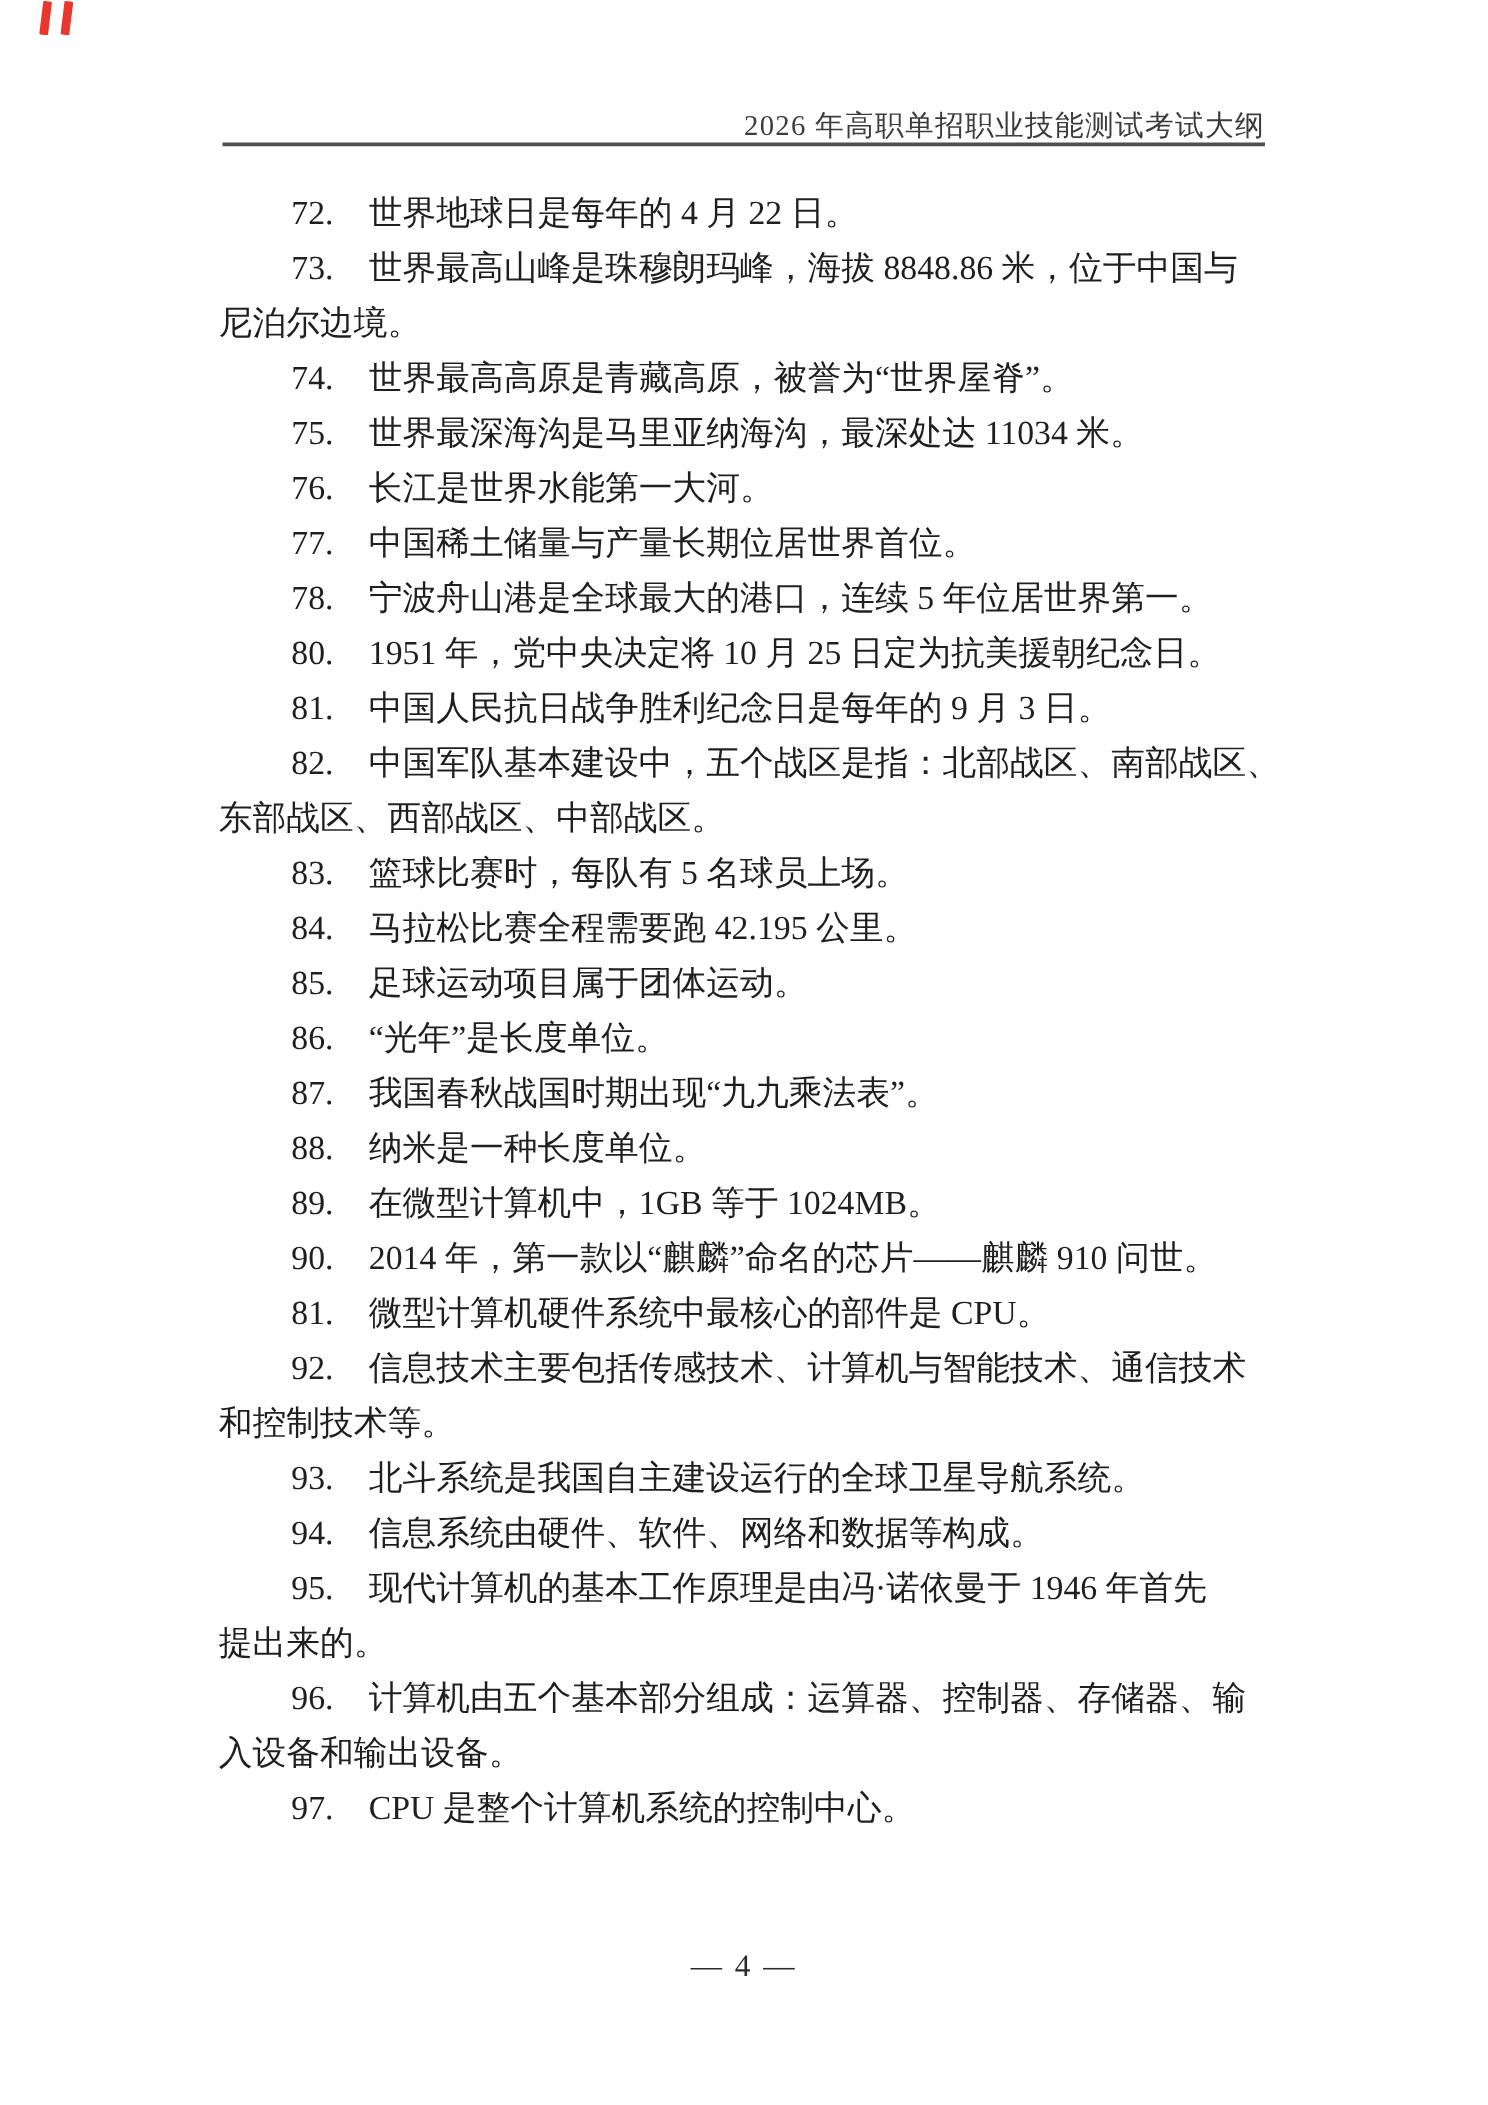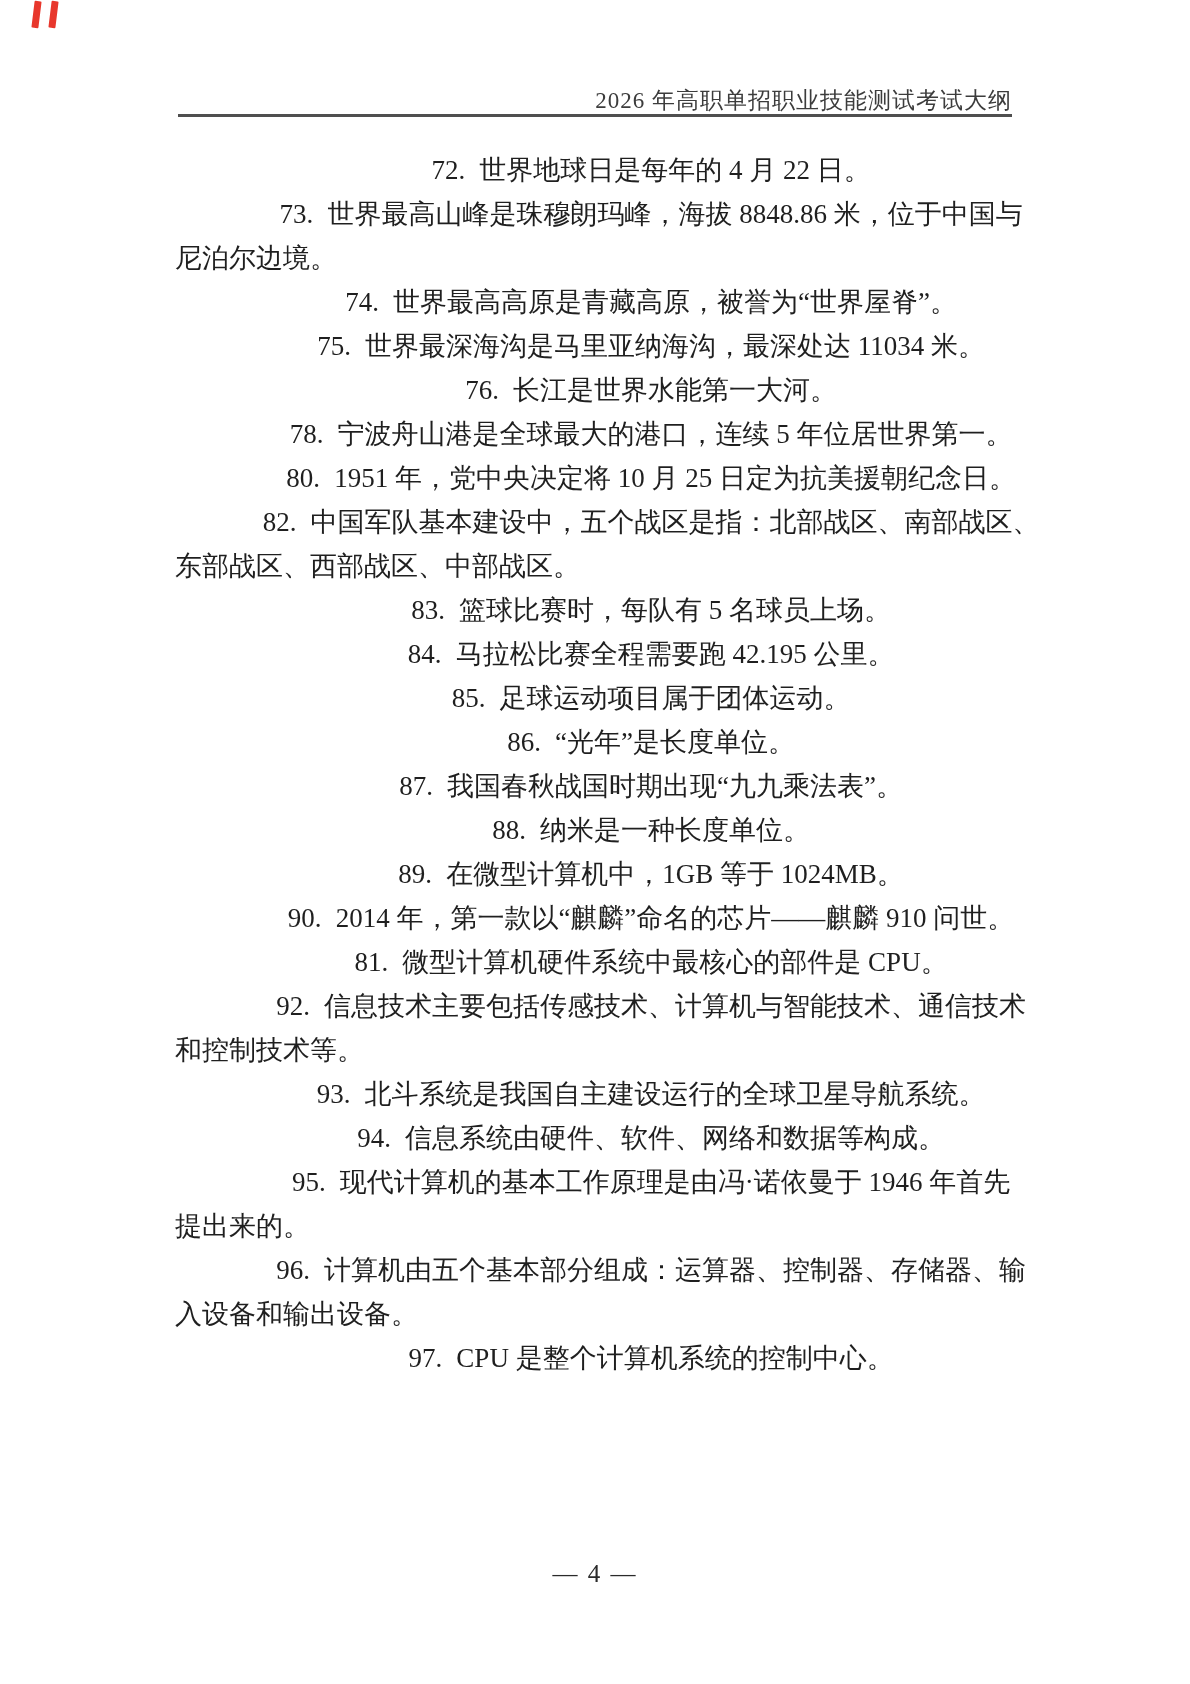--- a/index.html
+++ b/index.html
@@ -39,21 +39,21 @@
   
   .content{
     position:absolute;
     left:175px;
     top:148px;
     width:880px;
     font-size:27px;
     line-height:44px;
   }
   .line{height:44px;white-space:nowrap;}
-  .line.first{padding-left:58px;text-align:center;}
+  .line.first{padding-left:58px;}
   .num{display:inline-block;min-width:62px;}
   
   .footer{
     position:absolute;
     top:1560px;
     left:0;
     width:1190px;
     text-align:center;
     font-size:25px;
     color:#2b2b2b;
@@ -74,22 +74,24 @@
 
   <div class="header-rule" style="background: rgb(79, 79, 79);"></div>
 
   <div class="content">
       <div class="line first"><span class="num">72.</span><span>世界地球日是每年的 4 月 22 日。</span></div>
       <div class="line first"><span class="num">73.</span><span>世界最高山峰是珠穆朗玛峰，海拔 8848.86 米，位于中国与</span></div>
       <div class="line cont"><span>尼泊尔边境。</span></div>
       <div class="line first"><span class="num">74.</span><span>世界最高高原是青藏高原，被誉为“世界屋脊”。</span></div>
       <div class="line first"><span class="num">75.</span><span>世界最深海沟是马里亚纳海沟，最深处达 11034 米。</span></div>
       <div class="line first"><span class="num">76.</span><span>长江是世界水能第一大河。</span></div>
+      <div class="line first"><span class="num">77.</span><span>中国稀土储量与产量长期位居世界首位。</span></div>
       <div class="line first"><span class="num">78.</span><span>宁波舟山港是全球最大的港口，连续 5 年位居世界第一。</span></div>
       <div class="line first"><span class="num">80.</span><span>1951 年，党中央决定将 10 月 25 日定为抗美援朝纪念日。</span></div>
+      <div class="line first"><span class="num">81.</span><span>中国人民抗日战争胜利纪念日是每年的 9 月 3 日。</span></div>
       <div class="line first"><span class="num">82.</span><span>中国军队基本建设中，五个战区是指：北部战区、南部战区、</span></div>
       <div class="line cont"><span>东部战区、西部战区、中部战区。</span></div>
       <div class="line first"><span class="num">83.</span><span>篮球比赛时，每队有 5 名球员上场。</span></div>
       <div class="line first"><span class="num">84.</span><span>马拉松比赛全程需要跑 42.195 公里。</span></div>
       <div class="line first"><span class="num">85.</span><span>足球运动项目属于团体运动。</span></div>
       <div class="line first"><span class="num">86.</span><span>“光年”是长度单位。</span></div>
       <div class="line first"><span class="num">87.</span><span>我国春秋战国时期出现“九九乘法表”。</span></div>
       <div class="line first"><span class="num">88.</span><span>纳米是一种长度单位。</span></div>
       <div class="line first"><span class="num">89.</span><span>在微型计算机中，1GB 等于 1024MB。</span></div>
       <div class="line first"><span class="num">90.</span><span>2014 年，第一款以“麒麟”命名的芯片——麒麟 910 问世。</span></div>

